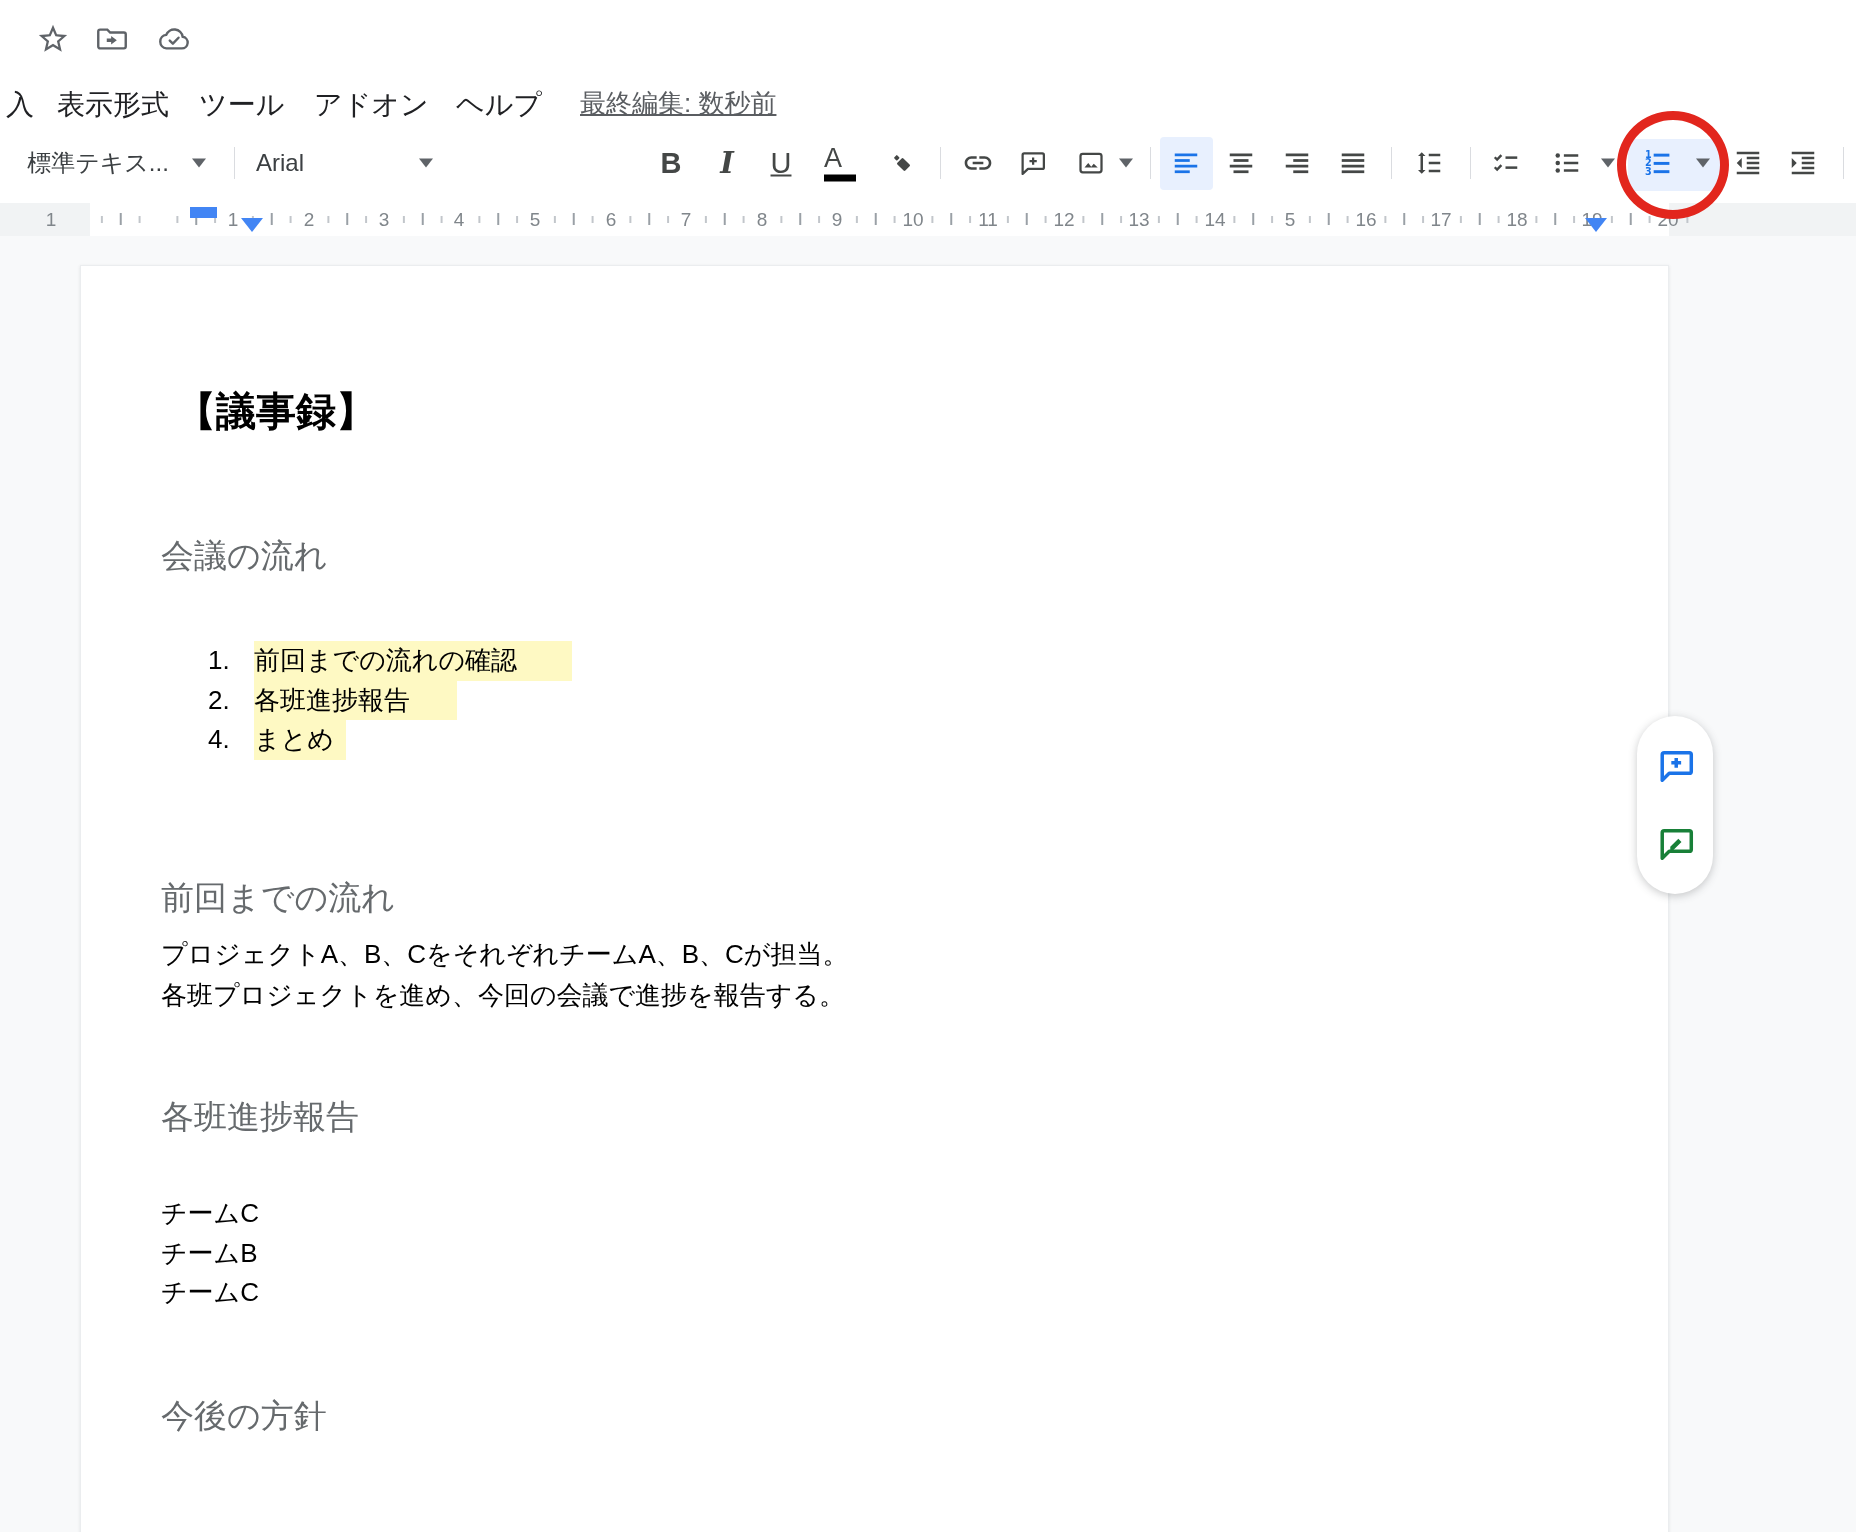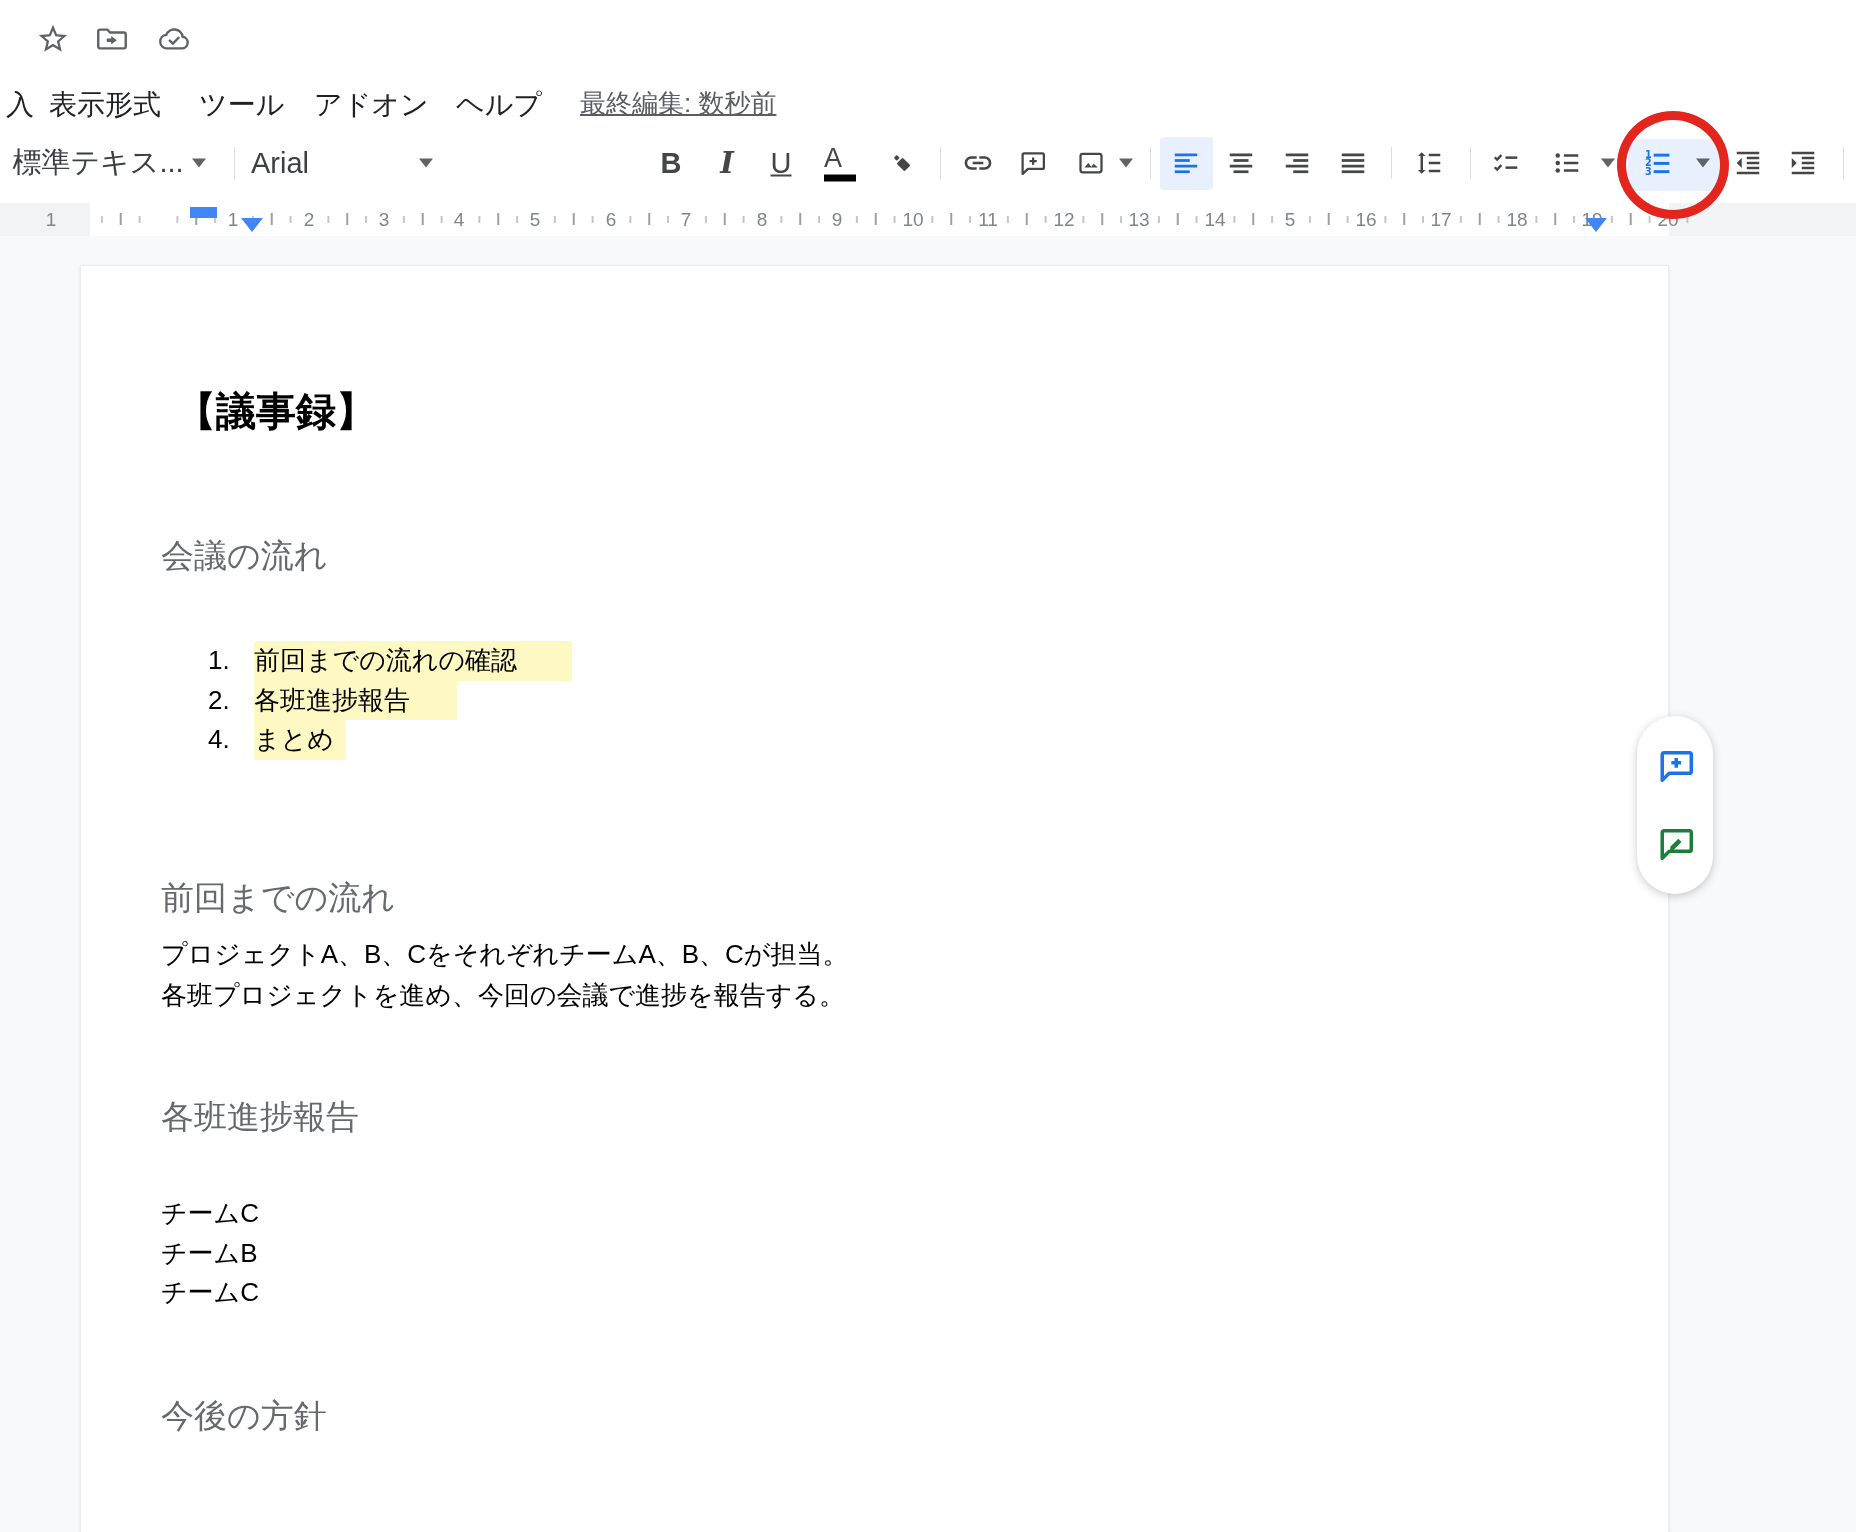--- a/index.html
+++ b/index.html
@@ -11,21 +11,21 @@
   .tbicon{position:absolute;top:22px;width:34px;height:34px;cursor:pointer;}
   
   .menubar{position:absolute;left:0;top:62px;width:100%;height:61px;background:#fff;border-bottom:1px solid #e8eaed;}
   .menu-item{position:absolute;top:24px;font-size:28px;color:#202124;white-space:nowrap;cursor:pointer;}
   .last-edit{position:absolute;top:24px;left:580px;font-size:26px;color:#5a5d61;text-decoration:underline;white-space:nowrap;cursor:pointer;}
   
   .toolbar{position:absolute;left:0;top:123px;width:100%;height:80px;background:#fff;border-bottom:1px solid #eef0f2;}
   .ti{position:absolute;top:50%;transform:translate(-50%,-50%);display:flex;align-items:center;justify-content:center;}
   .btn{width:46px;height:46px;border-radius:4px;cursor:pointer;}
   .sep{position:absolute;top:24px;width:1px;height:32px;background:#dadce0;}
-  .ddtext{font-size:29px;color:#3c4043;white-space:nowrap;cursor:pointer;}
+  .ddtext{font-size:24px;color:#3c4043;white-space:nowrap;cursor:pointer;}
   .arrow{width:0;height:0;border-left:7px solid transparent;border-right:7px solid transparent;border-top:9px solid #5f6368;}
   .fmt-letter{font-size:29px;color:#444746;font-weight:700;cursor:pointer;}
   .italic-letter{font-family:"DejaVu Serif",serif;font-style:italic;font-weight:600;font-size:29px;color:#444746;cursor:pointer;}
   .uline-letter{font-size:29px;color:#444746;font-weight:500;text-decoration:underline;cursor:pointer;}
   .acolor{font-size:27px;color:#444746;font-weight:500;cursor:pointer;line-height:27px;}
   .acolor .bar{display:block;width:32px;height:7px;background:#000;margin:3px auto 0;}
   .size-box{position:absolute;left:456px;top:139px;width:172px;height:48px;border:1px solid #d7dadd;border-radius:6px;display:flex;box-sizing:border-box;background:#fff;}
   .size-cell{display:flex;align-items:center;justify-content:center;font-size:26px;color:#444746;cursor:pointer;}
   .active-bg{position:absolute;background:#e8f0fe;border-radius:4px;}
   
@@ -80,21 +80,21 @@
     <div class="tbicon" style="left:157px">
       <svg width="34" height="34" viewBox="0 0 24 24">
           <path d="M6.6 18.6h10.9a4.1 4.1 0 0 0 .62-8.16A6.05 6.05 0 0 0 6.5 9.1a4.78 4.78 0 0 0 .1 9.5z" fill="none" stroke="#5f6368" stroke-width="1.7"></path>
           <path d="M9 13.1l2.2 2.2 4-4.2" fill="none" stroke="#5f6368" stroke-width="1.7" stroke-linecap="round" stroke-linejoin="round"></path>
         </svg>
     </div>
   </div>
 
   <div class="menubar">
     <span class="menu-item" style="left:6px">入</span>
-    <span class="menu-item" style="left:49px">表示形式</span>
+    <span class="menu-item" style="left:57px">表示形式</span>
     <span class="menu-item" style="left:199px">ツール</span>
     <span class="menu-item" style="left:314px">アドオン</span>
     <span class="menu-item" style="left:456px">ヘルプ</span>
     <span class="last-edit">最終編集: 数秒前</span>
   </div>
 
   <div class="toolbar">
 
     <div class="active-bg" style="left:1160px;top:14px;width:53px;height:53px"></div>
     <div class="active-bg" style="left:1628px;top:16px;width:94px;height:52px"></div>

